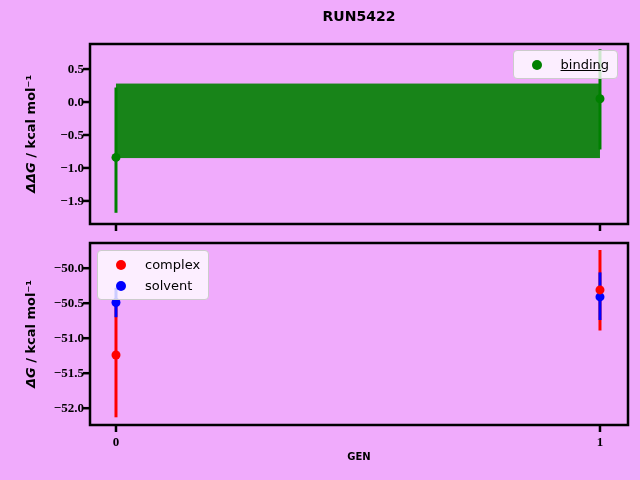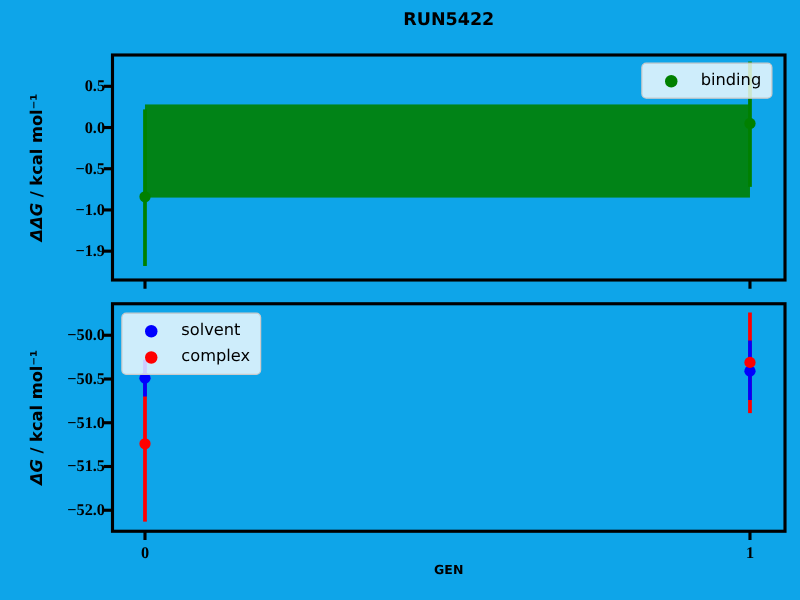--- a/index.html
+++ b/index.html
@@ -1,32 +1,32 @@
 <!DOCTYPE html>
 <html><head>
 <meta charset="utf-8">
 <style>
   html,body{margin:0;padding:0;background:#fff;}
-  .fig{position:relative;width:640px;height:480px;background:#0ea5e9;
+  .fig{position:relative;width:640px;height:480px;background:#f0abfc;
        font-family:"DejaVu Sans","Liberation Sans",sans-serif;color:#000;overflow:hidden;}
   .fig-title{position:absolute;left:90px;top:7px;width:538px;text-align:center;
        font-size:14px;font-weight:bold;line-height:18px;}
   #plot{position:absolute;left:0;top:0;}
   .ticklabel{position:absolute;font-size:13px;font-weight:bold;line-height:15px;white-space:nowrap;font-family:Liberation Serif, serif;}
   .ytick{right:556px;text-align:right;}
   .xtick{width:40px;text-align:center;}
   .ylabel-anchor{position:absolute;width:0;height:0;}
   .ylabel-anchor > span{position:absolute;transform:translate(-50%,-50%) rotate(-90deg);
        white-space:nowrap;font-size:13px;font-weight:bold;}
   .math{font-style:italic;}
   .xlabel{position:absolute;left:90px;top:451px;width:538px;text-align:center;
        font-size:10px;font-weight:bold;}
   .legend{position:absolute;background:rgba(255,255,255,0.8);border:1px solid #cccccc;
        border-radius:4px;padding:3px 8px;box-sizing:border-box;}
-  .legend-top{right:22px;top:50px;}
+  .legend-top{right:22px;top:50px;text-decoration:underline;}
   .legend-bottom{left:97px;top:250px;}
   .legend-row{display:flex;align-items:center;height:21px;}
   .handle{flex:0 0 30px;width:30px;display:flex;justify-content:center;align-items:center;margin-right:9px;}
   .dot{width:10px;height:10px;border-radius:50%;}
   .dot-green{background:#008000;}
   .dot-blue{background:#0000ff;}
   .dot-red{background:#ff0000;}
   .dotted-line{width:30px;height:0;border-top:2px dotted #008000;}
   .legend-label{font-size:13px;line-height:16px;white-space:nowrap;}
 </style>
@@ -103,25 +103,25 @@
       <span class="handle">
           <span class="dot dot-green"></span>
         </span>
       <span class="legend-label">binding</span>
     </div>
   </div>
 
   <div class="legend legend-bottom">
     <div class="legend-row">
       <span class="handle">
+          <span class="dot dot-red"></span>
+        </span>
+      <span class="legend-label">complex</span>
+    </div>
+    <div class="legend-row">
+      <span class="handle">
           <span class="dot dot-blue"></span>
         </span>
       <span class="legend-label">solvent</span>
-    </div>
-    <div class="legend-row">
-      <span class="handle">
-          <span class="dot dot-red"></span>
-        </span>
-      <span class="legend-label">complex</span>
     </div>
   </div>
 
 </div>
 
 </body></html>

